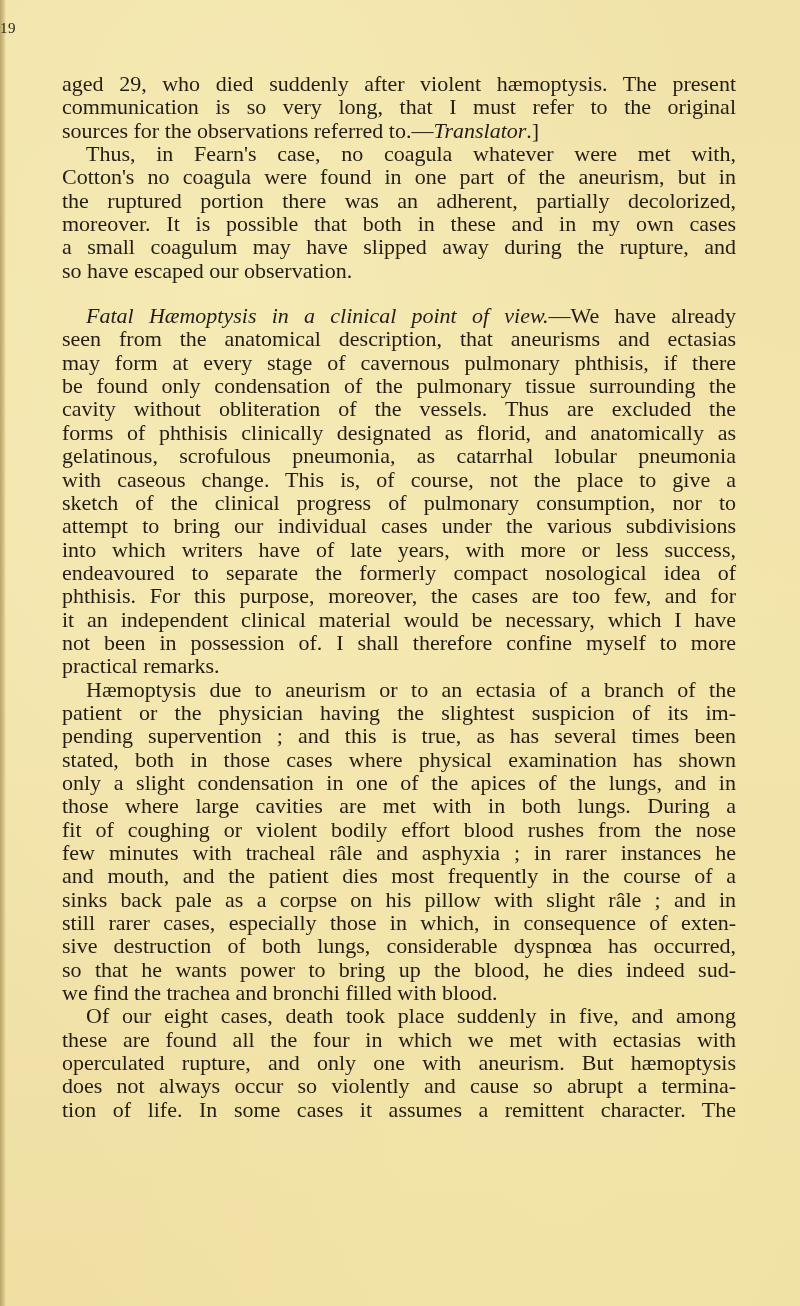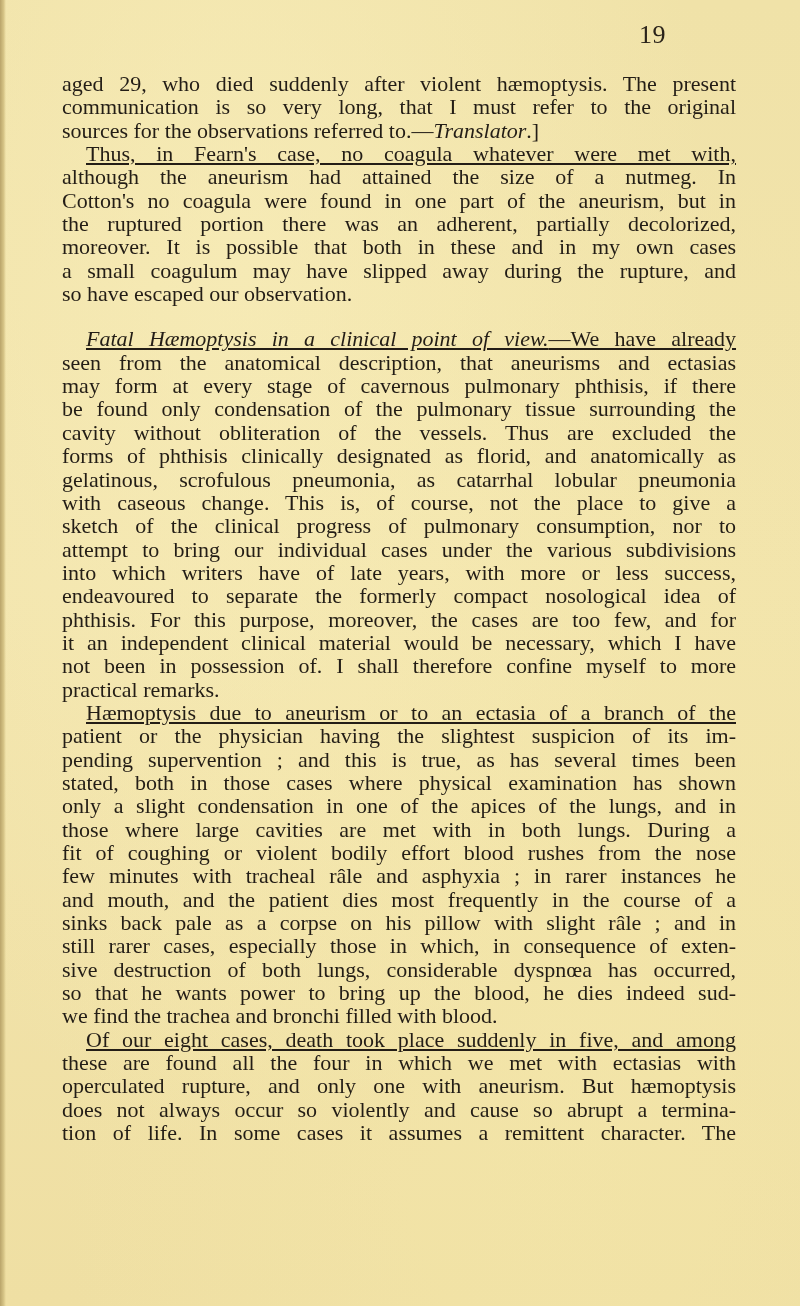--- a/index.html
+++ b/index.html
@@ -28,23 +28,23 @@
       left: 0; top: 0;
       width: 6px;
       height: 1306px;
       background: linear-gradient(90deg, #b9a46a 0%, #d6c486 60%, rgba(214,196,134,0) 100%);
     }
     .page-number {
       position: absolute;
       top: 20px;
       left: 0;
       width: 666px;
-      text-align: right;
+      text-align: left;
       font-family: "Liberation Serif", serif;
-      font-size: 26px;
+      font-size: 15px;
       color: #2a231a;
       letter-spacing: 0.5px;
     }
     .text-block {
       position: absolute;
       left: 62px;
       top: 72px;
       width: 674px;
       font-family: "Liberation Serif", serif;
       font-size: 22px;
@@ -57,21 +57,20 @@
       white-space: nowrap;
       text-align-last: justify;
       text-align: justify;
       height: 23.35px;
     }
     .line.last {
       text-align-last: left;
     }
     .line.indent {
       padding-left: 24px;
-      text-decoration: underline;
     }
     .gap {
       display: block;
       height: 22px;
     }
     .ital {
       font-style: italic;
     }
   </style>
 </head>
@@ -85,21 +84,20 @@
   <div class="text-block">
 
     <div>
       <span class="line">aged 29, who died suddenly after violent hæmoptysis. The present</span>
       <span class="line">communication is so very long, that I must refer to the original</span>
       <span class="line last"><span>sources for the observations referred to.—</span><span class="ital">Translator</span><span>.]</span></span>
     </div>
 
     <div>
       <span class="line indent">Thus, in Fearn's case, no coagula whatever were met with,</span>
-      <span class="line">although the aneurism had attained the size of a nutmeg. In</span>
       <span class="line">Cotton's no coagula were found in one part of the aneurism, but in</span>
       <span class="line">the ruptured portion there was an adherent, partially decolorized,</span>
       <span class="line">moreover. It is possible that both in these and in my own cases</span>
       <span class="line">a small coagulum may have slipped away during the rupture, and</span>
       <span class="line last">so have escaped our observation.</span>
     </div>
 
     <span class="gap"></span>
 
     <div>

